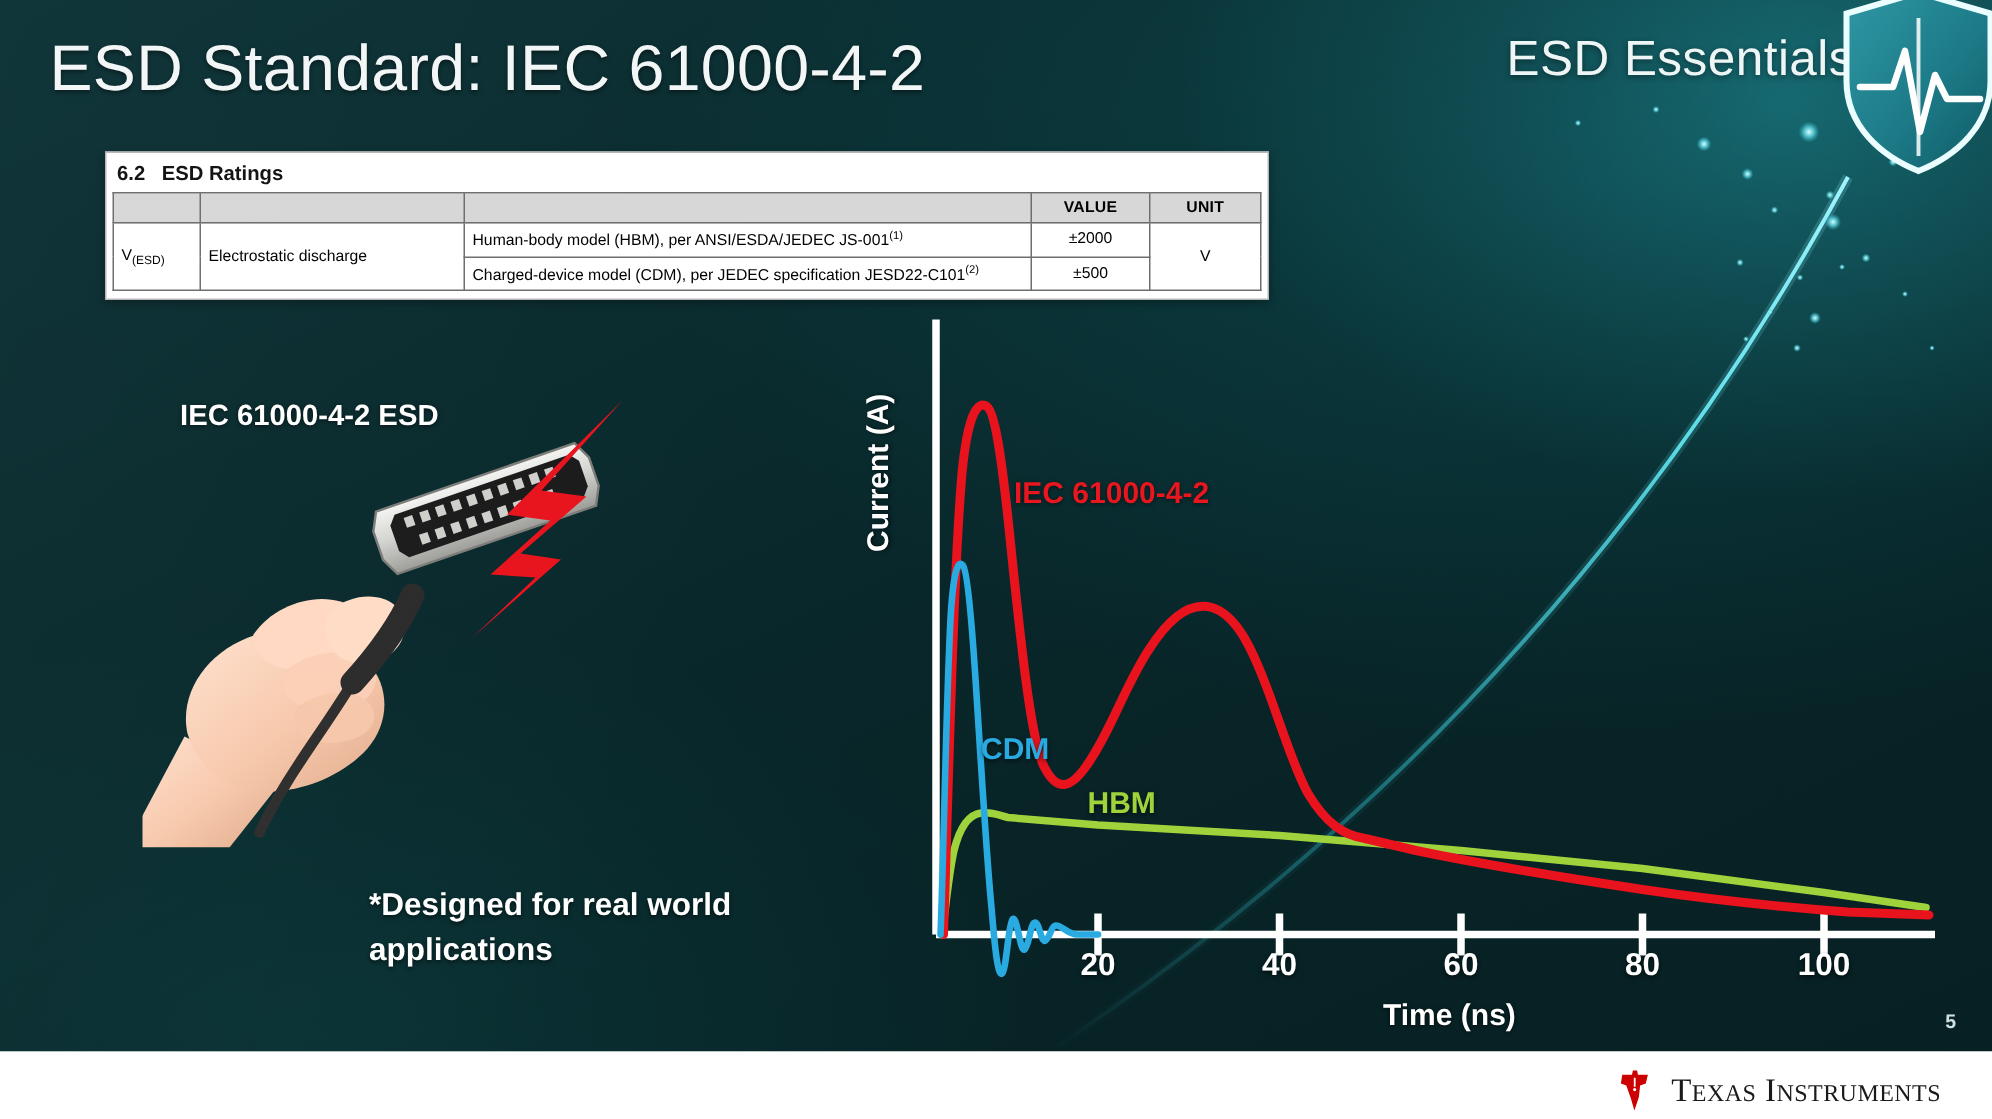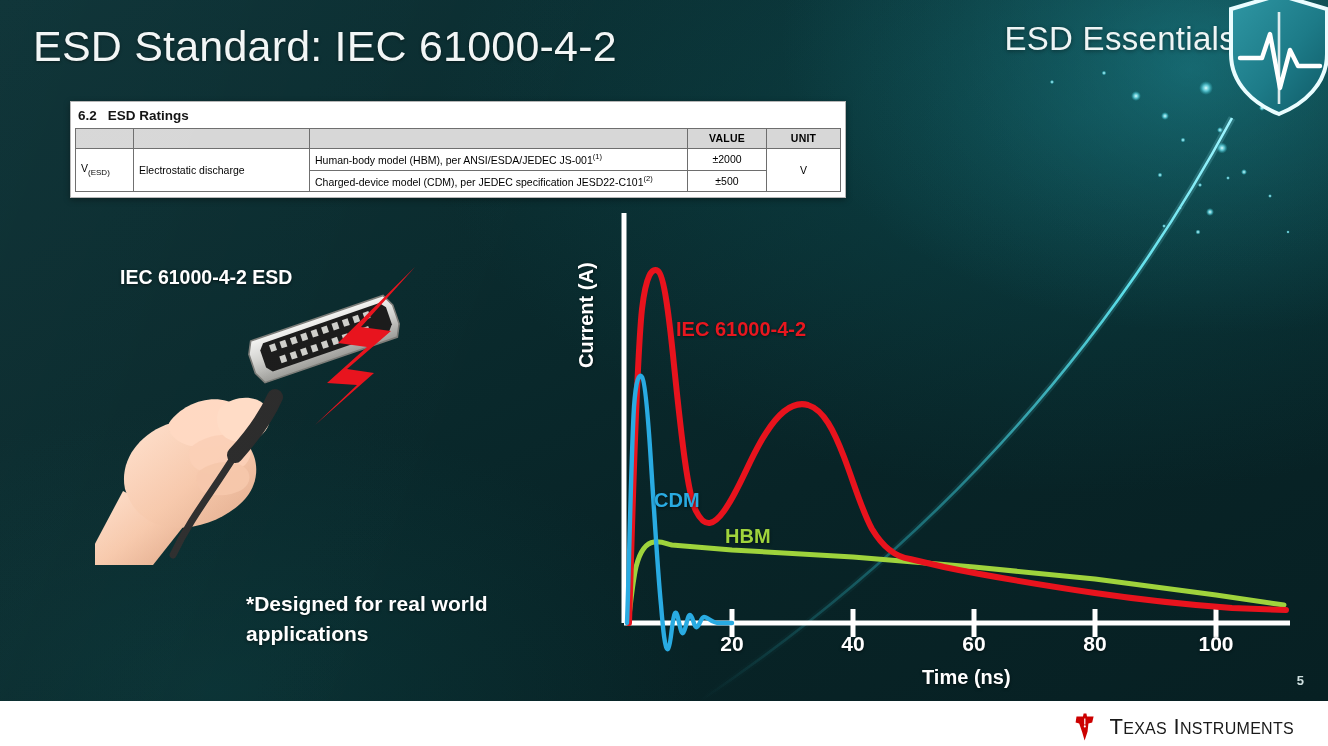--- a/index.html
+++ b/index.html
@@ -21,21 +21,21 @@
   .stage::after{
     content:""; position:absolute; inset:0;
     background:linear-gradient(110deg, rgba(255,255,255,.018) 0%, rgba(255,255,255,0) 42%);
     pointer-events:none;
   }
   .bg-art2 { position:absolute; left:0; top:0; width:1328px; height:701px; pointer-events:none; }
 
   
   .footer { position:absolute; left:0; top:701px; width:1328px; height:45px; background:#ffffff; }
   .ti-logo { position:absolute; right:34px; top:712px; display:flex; align-items:center; gap:9px; }
-  .ti-name { font-family:Liberation Sans, sans-serif; color:#1a1a1a; font-size:22px;
+  .ti-name { font-family:Liberation Serif, serif; color:#1a1a1a; font-size:22px;
              letter-spacing:.3px; white-space:nowrap; }
   .ti-name .sc { font-size:16px; }
 
   
   .title { position:absolute; left:33px; top:22px; font-size:43px; color:#f2f6f6;
            font-weight:400; letter-spacing:.2px; white-space:nowrap;
            text-shadow:0 1px 3px rgba(0,0,0,.5); }
   .brand { position:absolute; right:92px; top:20px; font-size:33px; color:#eef5f5;
            font-weight:400; letter-spacing:.3px; white-space:nowrap;
            text-shadow:0 1px 4px rgba(0,0,0,.45); }

